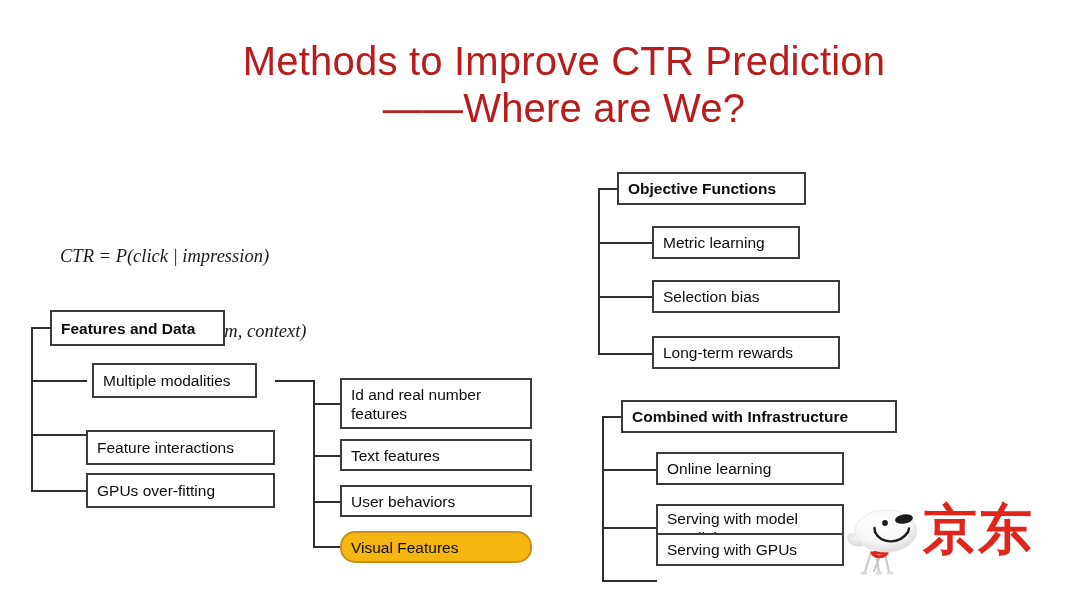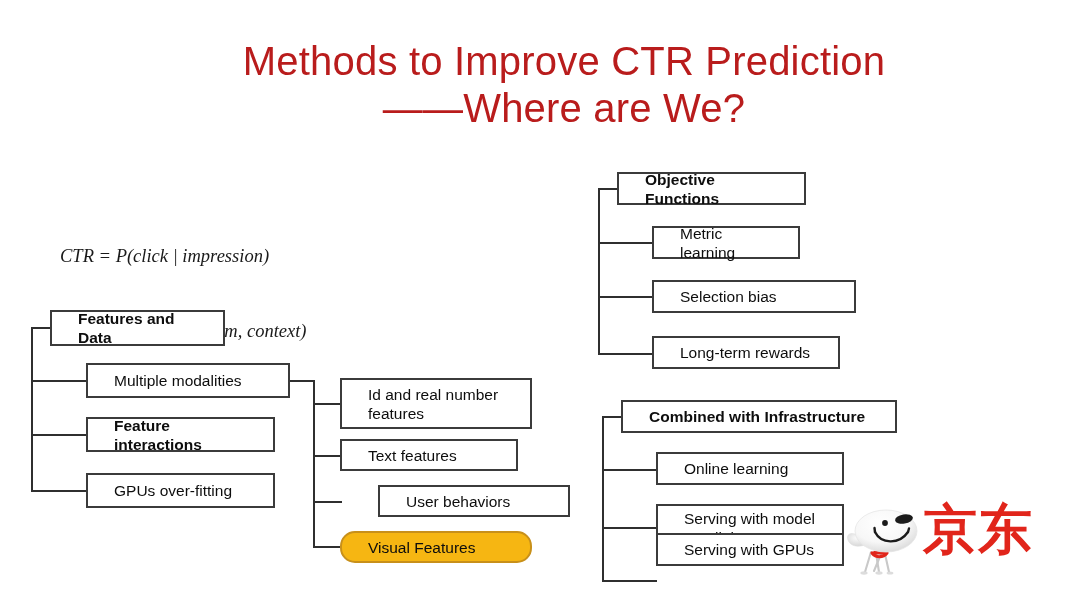--- a/index.html
+++ b/index.html
@@ -61,21 +61,21 @@
     position: absolute;
     box-sizing: border-box;
     border: 2px solid #3b3b3b;
     background: #ffffff;
     color: #0d0d0d;
     font-family: "Liberation Sans", sans-serif;
     font-size: 15.5px;
     line-height: 19px;
     display: flex;
     align-items: center;
-    padding: 0 26px;
+    padding: 0 9px;
     z-index: 3;
   }
   .node.root {
     font-weight: bold;
     font-size: 15.5px;
   }
   .node.highlight {
     background: #f6b612;
     border-color: #c8901a;
   }
@@ -140,48 +140,48 @@
   <div class="conn v" style="left:31px; top:327px; height:165px;"></div>
   <div class="conn h" style="left:31px; top:327px; width:21px;"></div>
   <div class="conn h" style="left:31px; top:380px; width:56px;"></div>
   <div class="conn h" style="left:31px; top:434px; width:56px;"></div>
   <div class="conn h" style="left:31px; top:490px; width:56px;"></div>
 
   <div class="node root" style="left:50px; top:310px; width:175px; height:36px;">
     <span class="txt">Features and Data</span>
   </div>
 
-  <div class="node" style="left:86px; top:363px; width:204px; height:35px;">
+  <div class="node" style="left:92px; top:363px; width:165px; height:35px;">
     <span class="txt">Multiple modalities</span>
   </div>
 
-  <div class="node" style="left:86px; top:417px; width:189px; height:35px;font-weight:bold;">
+  <div class="node" style="left:86px; top:430px; width:189px; height:35px;">
     <span class="txt">Feature interactions</span>
   </div>
 
   <div class="node" style="left:86px; top:473px; width:189px; height:35px;">
     <span class="txt">GPUs over-fitting</span>
   </div>
 
   <div class="conn h" style="left:275px; top:380px; width:40px;"></div>
   <div class="conn v" style="left:313px; top:380px; height:167px;"></div>
   <div class="conn h" style="left:313px; top:403px; width:29px;"></div>
   <div class="conn h" style="left:313px; top:455px; width:29px;"></div>
   <div class="conn h" style="left:313px; top:501px; width:29px;"></div>
   <div class="conn h" style="left:313px; top:546px; width:29px;"></div>
 
   <div class="node two-line" style="left:340px; top:378px; width:192px; height:51px;">
     <span class="txt">Id and real number features</span>
   </div>
 
-  <div class="node" style="left:340px; top:439px; width:178px; height:32px;">
+  <div class="node" style="left:340px; top:439px; width:192px; height:32px;">
     <span class="txt">Text features</span>
   </div>
 
-  <div class="node" style="left:340px; top:485px; width:192px; height:32px;margin-left:38px;">
+  <div class="node" style="left:340px; top:485px; width:192px; height:32px;">
     <span class="txt">User behaviors</span>
   </div>
 
   <div class="node highlight" style="left:340px; top:531px; width:192px; height:32px;border-radius:15px;">
     <span class="txt">Visual Features</span>
   </div>
 
   <div class="conn v" style="left:598px; top:188px; height:167px;"></div>
   <div class="conn h" style="left:598px; top:188px; width:21px;"></div>
   <div class="conn h" style="left:598px; top:242px; width:55px;"></div>
@@ -189,21 +189,21 @@
   <div class="conn h" style="left:598px; top:353px; width:55px;"></div>
 
   <div class="node root" style="left:617px; top:172px; width:189px; height:33px;">
     <span class="txt">Objective Functions</span>
   </div>
 
   <div class="node" style="left:652px; top:226px; width:148px; height:33px;">
     <span class="txt">Metric learning</span>
   </div>
 
-  <div class="node" style="left:652px; top:280px; width:204px; height:33px;text-align:center;">
+  <div class="node" style="left:652px; top:280px; width:188px; height:33px;text-align:center;">
     <span class="txt">Selection bias</span>
   </div>
 
   <div class="node" style="left:652px; top:336px; width:188px; height:33px;">
     <span class="txt">Long-term rewards</span>
   </div>
 
   <div class="conn v" style="left:602px; top:416px; height:164px;"></div>
   <div class="conn h" style="left:602px; top:416px; width:21px;"></div>
   <div class="conn h" style="left:602px; top:469px; width:55px;"></div>

